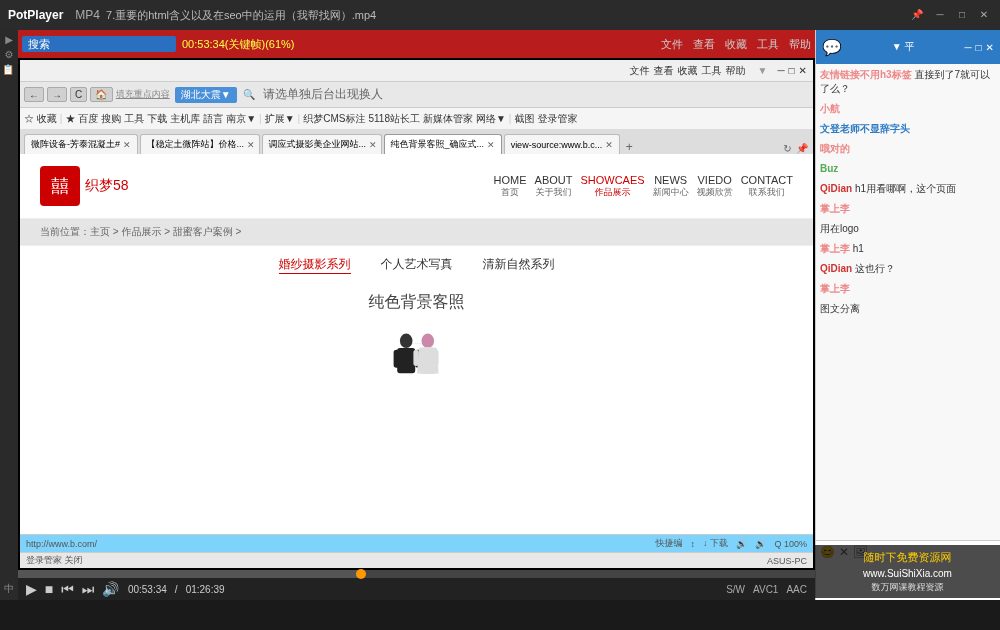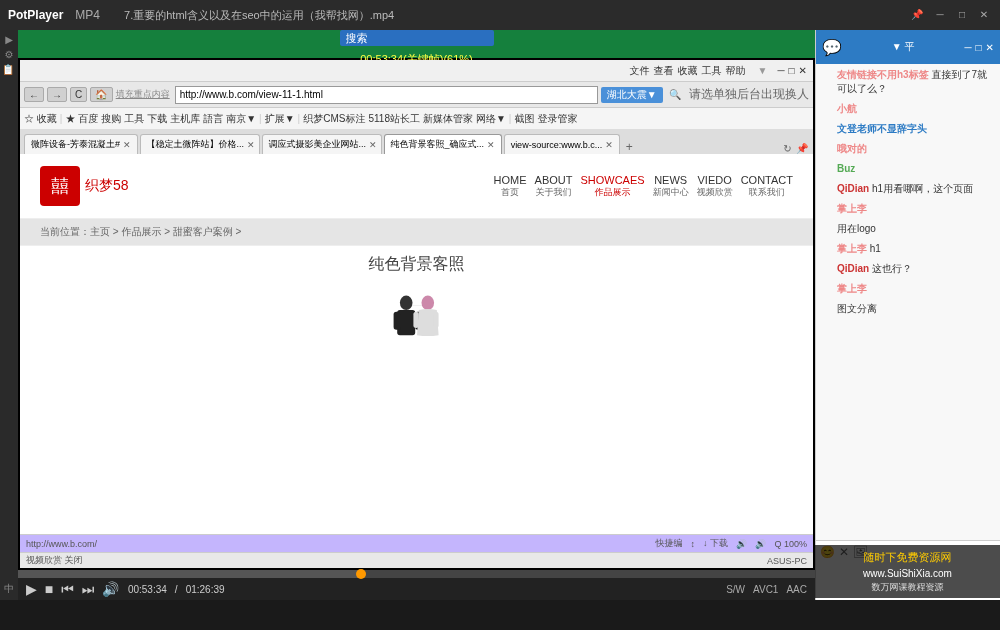--- a/index.html
+++ b/index.html
@@ -71,28 +71,27 @@
       flex: 1;
       display: flex;
       flex-direction: column;
       background: #000;
       position: relative;
     }
 
     
     #video-toolbar {
       height: 28px;
-      background: #15803d;
-      display: flex;
-      align-items: center;
-      padding: 0 12px;
+      background: #b91c1c;
+      display: flex;
+      align-items: center;
+      padding: 0 4px;
       gap: 6px;
       font-size: 11px;
       color: #fff;
-      flex-direction: column;
     }
     .toolbar-search {
       background: #2a6fc0;
       border: none;
       color: #fff;
       padding: 2px 6px;
       font-size: 11px;
       border-radius: 2px;
     }
     .toolbar-time {
@@ -310,21 +309,21 @@
       justify-content: center;
       align-items: center;
       padding: 10px;
       height: 80px;
       overflow: hidden;
     }
 
     
     #browser-statusbar {
       height: 18px;
-      background: #c4b5fd;
+      background: #7dd3fc;
       border-top: 1px solid #ccc;
       display: flex;
       align-items: center;
       padding: 0 6px;
       font-size: 9px;
       color: #555;
       gap: 22px;
     }
     .status-url { flex: 1; }
     .status-right { display: flex; gap: 8px; align-items: center; }
@@ -418,21 +417,20 @@
       flex: 1;
       overflow-y: auto;
       padding: 4px;
       font-size: 10px;
       color: #333;
       background: #f8f8f8;
     }
     .chat-msg {
       margin-bottom: 6px;
       line-height: 1.4;
-      margin-left: 17px;
     }
     .chat-msg .msg-user {
       font-weight: bold;
       color: #2d7bc4;
     }
     .chat-msg .msg-user.orange { color: #e88; }
     .chat-msg .msg-user.green { color: #5a5; }
     .chat-msg .msg-user.red { color: #c33; }
     .chat-msg .msg-text { color: #333; }
     #chat-input-area {
@@ -479,21 +477,21 @@
     #watermark .wm-sub { font-size: 9px; color: #ddd; }
 
     
     .couple-svg { width: 90px; height: 65px; }
   </style>
 </head>
 <body>
 
 <div id="title-bar">
   <span class="app-name">PotPlayer</span>
-  <span style="color:#aaa;margin-right:24px;">MP4</span>
+  <span style="color:#aaa;margin-right:6px;">MP4</span>
   <span class="title-text">7.重要的html含义以及在seo中的运用（我帮找网）.mp4</span>
   <div class="win-controls">
     <span>📌</span>
     <span>─</span>
     <span>□</span>
     <span>✕</span>
   </div>
 </div>
 
 <div id="main-layout">
@@ -532,21 +530,20 @@
         <span>□</span>
         <span>✕</span>
       </div>
 
       <div id="browser-addressbar">
         <button class="addr-btn">←</button>
         <button class="addr-btn">→</button>
         <button class="addr-btn">C</button>
         <button class="addr-btn">🏠</button>
         <div style="font-size:9px;color:#888;margin-right:2px;text-decoration:underline;">填充重点内容</div>
-        <input class="addr-input" type="text" value="http://www.b.com/view-11-1.html" style="">
         <button class="addr-go-btn">湖北大震▼</button>
         <span style="font-size:10px;margin-left:4px;cursor:pointer;">🔍</span>
         <span style="font-size:12px;margin-left:4px;color:#666;">请选单独后台出现换人</span>
       </div>
 
       <div id="browser-bookmarks">
         <span class="bm-item">☆ 收藏</span>
         <span style="color:#ccc;">|</span>
         <span class="bm-item">★ 百度</span>
         <span class="bm-item">搜购</span>
@@ -627,20 +624,25 @@
               <div>CONTACT</div>
               <div class="menu-cn">联系我们</div>
             </div>
           </nav>
         </div>
 
         <div id="site-breadcrumb">
           <span>当前位置：主页 &gt; 作品展示 &gt; 甜蜜客户案例 &gt;</span>
         </div>
 
+        <div id="site-subnav">
+          <span class="subnav-item active">婚纱摄影系列</span>
+          <span class="subnav-item">个人艺术写真</span>
+          <span class="subnav-item">清新自然系列</span>
+        </div>
 
         <div id="site-main-title">
           <span>纯色背景客照</span>
         </div>
 
         <div id="site-image-area">
           <svg class="couple-svg" viewBox="0 0 100 70" xmlns="http://www.w3.org/2000/svg">
 
             <rect width="100" height="70" fill="#fff"></rect>
 
@@ -666,21 +668,21 @@
           <span>快捷编</span>
           <span>↕</span>
           <span>↓ 下载</span>
           <span>🔊</span>
           <span>🔊</span>
           <span>Q 100%</span>
         </div>
       </div>
 
       <div style="height:16px;background:#e8e8e8;border-top:1px solid #ccc;display:flex;align-items:center;padding:0 6px;font-size:9px;color:#555;gap:8px;">
-        <span>视频欣赏 关闭</span>
+        <span>登录管家 关闭</span>
         <span style="flex:1"></span>
         <span>ASUS-PC</span>
       </div>
 
     </div>
 
     <div id="bottom-controls">
       <div id="progress-bar-container">
         <div id="progress-played"></div>
         <div id="progress-dot"></div>

